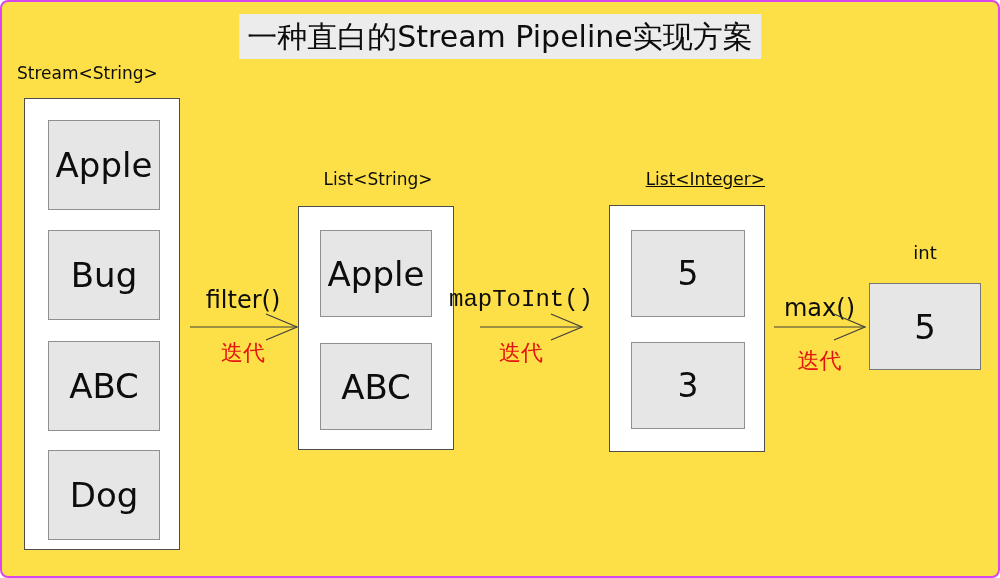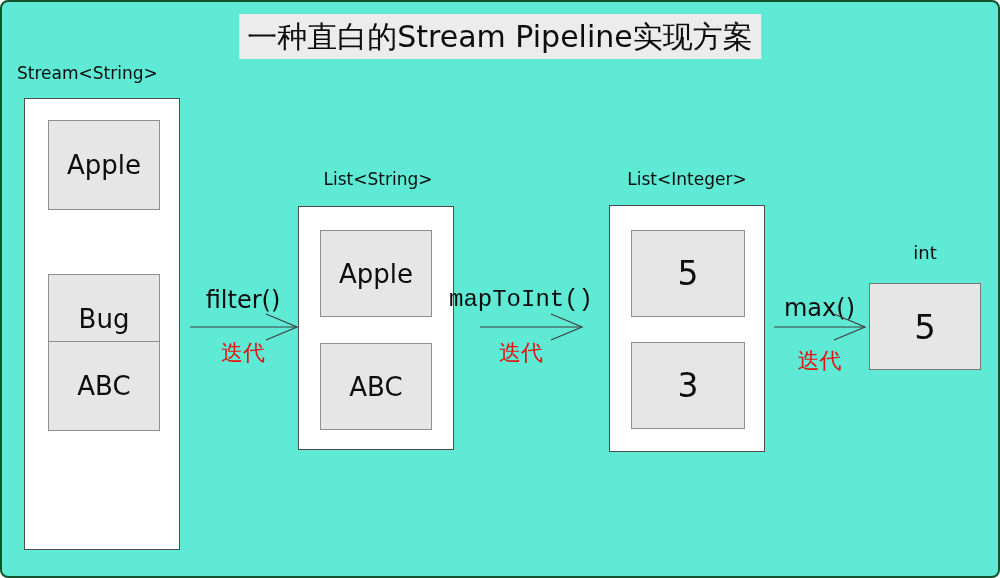--- a/index.html
+++ b/index.html
@@ -5,22 +5,22 @@
   html, body {
     margin: 0;
     padding: 0;
     background: #ffffff;
     font-family: "DejaVu Sans", "Liberation Sans", sans-serif;
   }
   .canvas {
     position: relative;
     width: 1000px;
     height: 578px;
-    background: #5eead4;
-    border: 2px solid #14532d;
+    background: #fde047;
+    border: 2px solid #d946ef;
     border-radius: 8px;
     box-sizing: border-box;
     overflow: hidden;
   }
   .title {
     position: absolute;
     top: 12px;
     left: 50%;
     transform: translateX(-50%);
     background: #ececec;
@@ -44,43 +44,43 @@
     box-sizing: border-box;
   }
   .box {
     position: absolute;
     background: #e6e6e6;
     border: 1px solid #8f8f8f;
     box-sizing: border-box;
     display: flex;
     align-items: center;
     justify-content: center;
-    font-size: 26px;
+    font-size: 34px;
     color: #0d0d0d;
   }
   .box.num { font-size: 33px; }
 
   
   .label-1 { left: 15px; top: 61px; }
   .container-1 { left: 22px; top: 96px; width: 156px; height: 452px; }
   .container-1 .box { left: 23px; width: 112px; height: 90px; }
   .c1-b0 { top: 21px; }
-  .c1-b1 { top: 131px; margin-top: 44px; }
+  .c1-b1 { top: 131px; }
   .c1-b2 { top: 242px; }
   .c1-b3 { top: 351px; }
 
   
   .label-2 { left: 298px; top: 167px; width: 156px; text-align: center; }
   .container-2 { left: 296px; top: 204px; width: 156px; height: 244px; }
   .container-2 .box { left: 21px; width: 112px; height: 87px; }
   .c2-b0 { top: 23px; }
   .c2-b1 { top: 136px; }
 
   
-  .label-3 { left: 607px; top: 167px; width: 156px; text-align: center; }
+  .label-3 { left: 607px; top: 167px; width: 156px; text-align: right; text-decoration: underline; }
   .container-3 { left: 607px; top: 203px; width: 156px; height: 247px; }
   .container-3 .box { left: 21px; width: 114px; height: 87px; }
   .c3-b0 { top: 24px; }
   .c3-b1 { top: 136px; }
 
   
   .result-label { left: 867px; top: 240px; width: 112px; text-align: center; font-size: 18px; }
   .result-box {
     position: absolute;
     left: 867px; top: 281px; width: 112px; height: 87px;
@@ -124,20 +124,21 @@
 
 <div class="canvas">
 
   <div class="title" style="background: rgb(236, 236, 236);">一种直白的Stream Pipeline实现方案</div>
 
   <div class="stage-label label-1">Stream&lt;String&gt;</div>
   <div class="container container-1">
     <div class="box c1-b0">Apple</div>
     <div class="box c1-b1">Bug</div>
     <div class="box c1-b2">ABC</div>
+    <div class="box c1-b3">Dog</div>
   </div>
 
   <div class="op-label op-1">filter()</div>
   <div class="note-label note-1" style="color: rgb(227, 19, 15);">迭代</div>
 
   <div class="stage-label label-2">List&lt;String&gt;</div>
   <div class="container container-2">
     <div class="box c2-b0">Apple</div>
     <div class="box c2-b1">ABC</div>
   </div>

